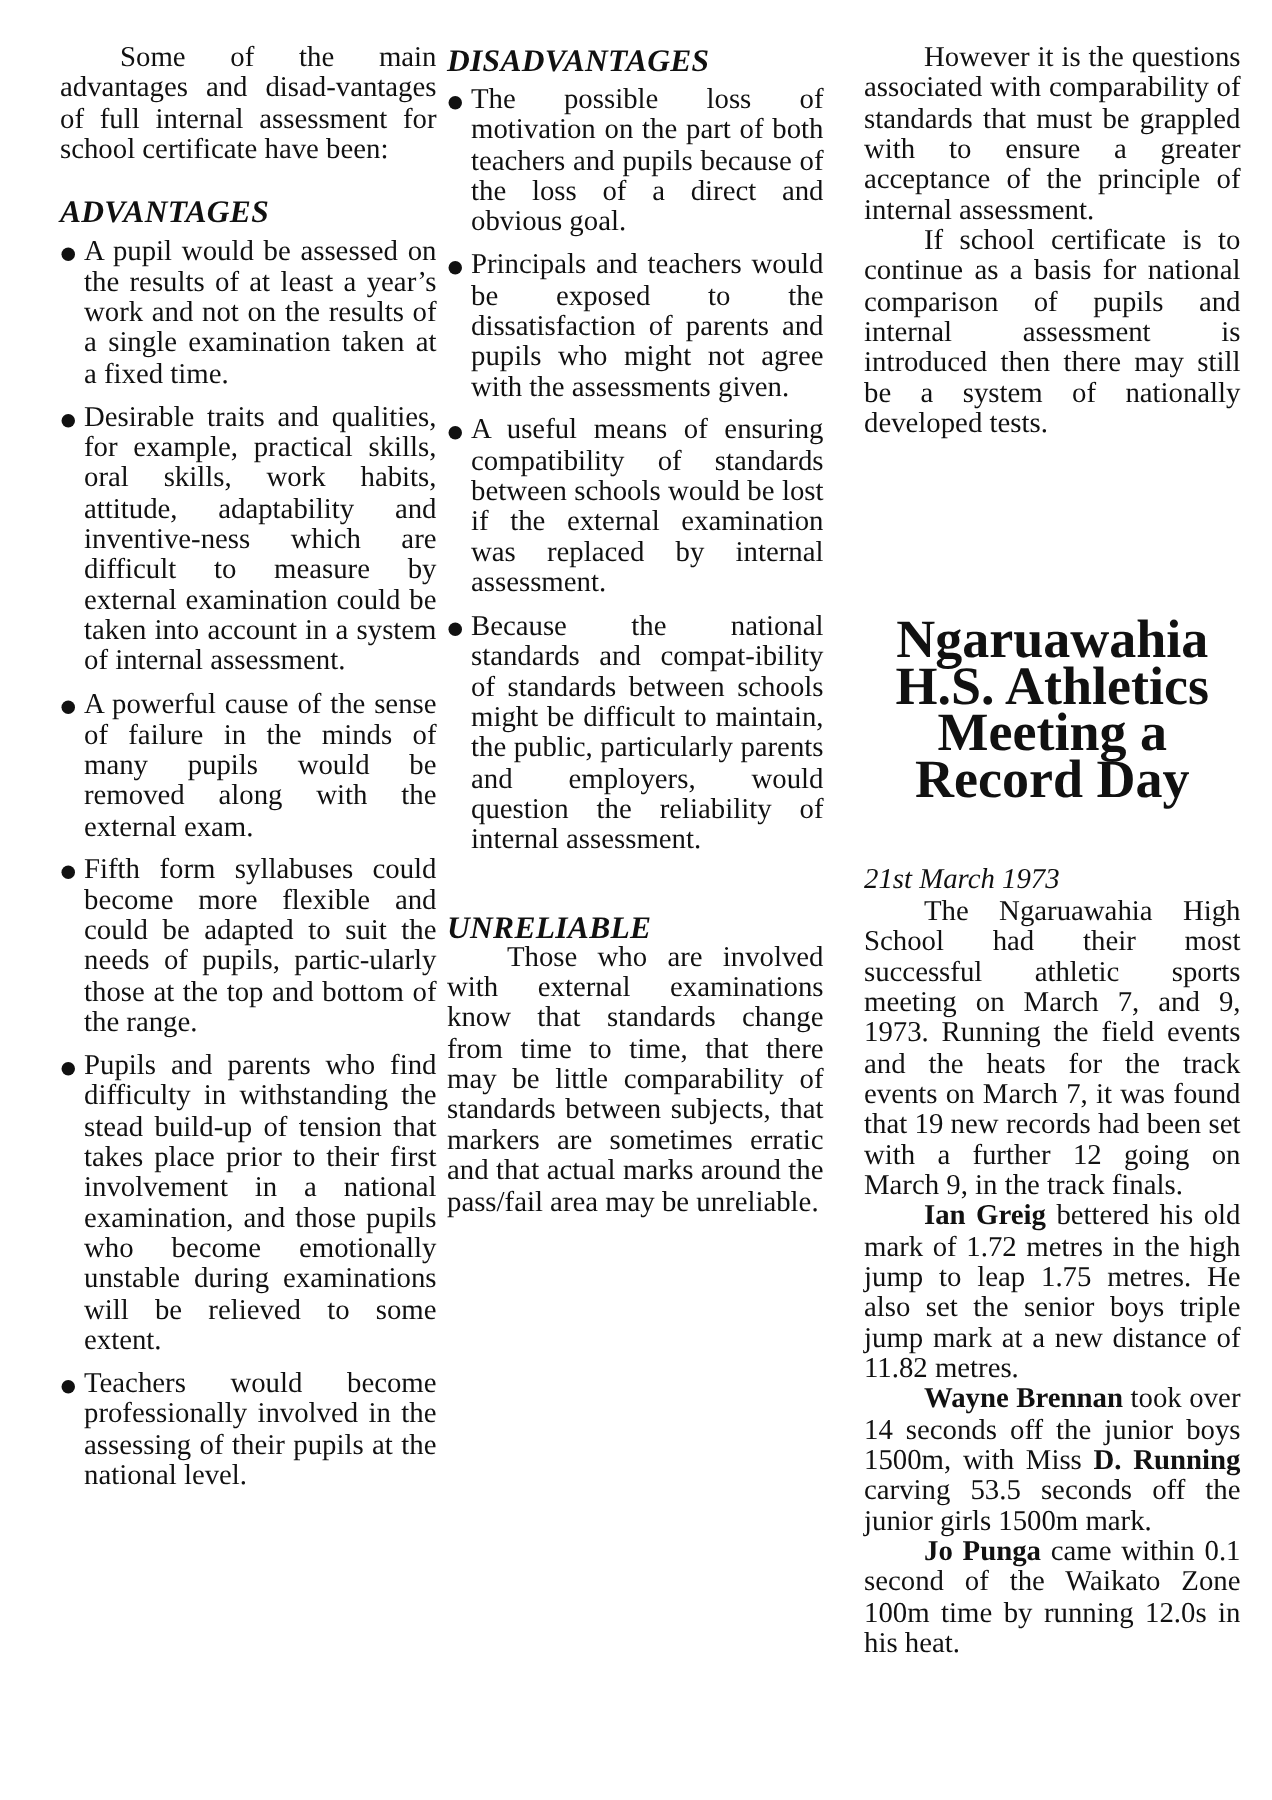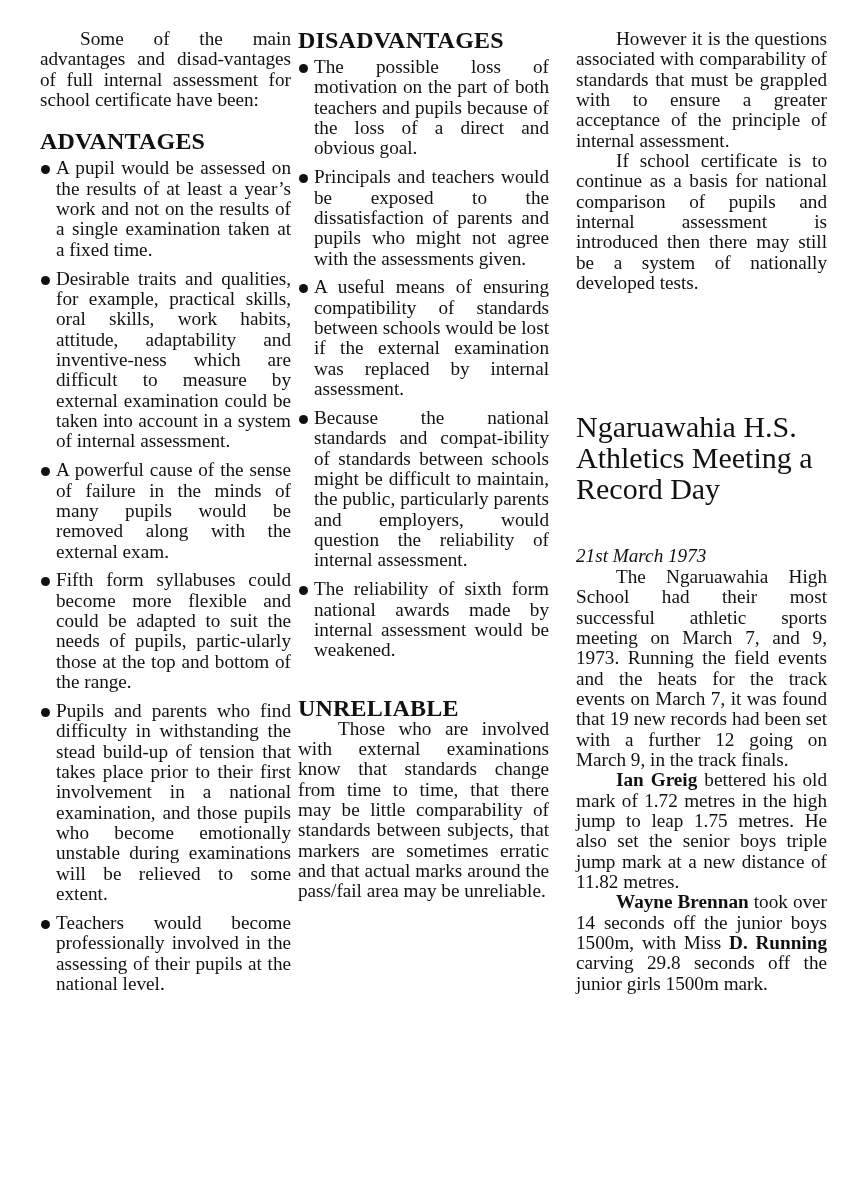--- a/index.html
+++ b/index.html
@@ -4,26 +4,26 @@
   <style>
     html, body { margin: 0; padding: 0; background: #ffffff; }
     body { width: 848px; height: 1200px; position: relative; overflow: hidden;
       font-family: "Liberation Serif", "DejaVu Serif", serif; color: #111; }
     .col { position: absolute; top: 29px; width: 251px; font-size: 19.2px; line-height: 20.35px; }
     #c1 { left: 40px; }
     #c2 { left: 298px; }
     #c3 { left: 576px; }
     p { margin: 0; text-align: justify; }
     .indent { text-indent: 40px; }
-    h3 { margin: 0; font-size: 24px; font-weight: bold; line-height: 22px; letter-spacing: 0.2px; }
+    h3 { margin: 0; font-size: 21px; font-weight: bold; line-height: 22px; letter-spacing: 0.2px; font-style: italic; }
     ul { list-style: none; margin: 0; padding: 0; }
     li { position: relative; padding-left: 16px; text-align: justify; margin-bottom: 8.5px; }
     li .bullet { position: absolute; left: 1px; top: 7px; width: 9px; height: 9px; border-radius: 50%; background: #111; }
     .gap-head { margin-top: 20px; margin-bottom: 6px; }
-    .headline { margin: 0; font-size: 30px; font-weight: normal; line-height: 31px; }
+    .headline { margin: 0; text-align: center; font-size: 36px; font-weight: bold; line-height: 31px; }
     .dateline { font-style: italic; margin-top: 42px; }
     b { font-weight: bold; }
   </style>
 </head>
 <body>
 
 <div class="col" id="c1">
   <p class="indent">Some of the main advantages and disad-vantages of full internal assessment for school certificate have been:</p>
   <h3 class="gap-head">ADVANTAGES</h3>
   <ul>
@@ -36,29 +36,29 @@
   </ul>
 </div>
 
 <div class="col" id="c2">
   <h3 style="margin-bottom:6px">DISADVANTAGES</h3>
   <ul>
     <li><span class="bullet"></span><span>The possible loss of motivation on the part of both teachers and pupils because of the loss of a direct and obvious goal.</span></li>
     <li><span class="bullet"></span><span>Principals and teachers would be exposed to the dissatisfaction of parents and pupils who might not agree with the assessments given.</span></li>
     <li><span class="bullet"></span><span>A useful means of ensuring compatibility of standards between schools would be lost if the external examination was replaced by internal assessment.</span></li>
     <li><span class="bullet"></span><span>Because the national standards and compat-ibility of standards between schools might be difficult to maintain, the public, particularly parents and employers, would question the reliability of internal assessment.</span></li>
-    <li><span class="bullet"></span><span>The reliability of sixth form national awards made by internal assessment would be weakened.</span></li>
   </ul>
   <h3 style="margin-top:36px">UNRELIABLE</h3>
   <p class="indent">Those who are involved with external examinations know that standards change from time to time, that there may be little comparability of standards between subjects, that markers are sometimes erratic and that actual marks around the pass/fail area may be unreliable.</p>
 </div>
 
 <div class="col" id="c3">
   <p class="indent">However it is the questions associated with comparability of standards that must be grappled with to ensure a greater acceptance of the principle of internal assessment.</p>
   <p class="indent">If school certificate is to continue as a basis for national comparison of pupils and internal assessment is introduced then there may still be a system of nationally developed tests.</p>
   <div style="margin-top:118px">
     <h2 class="headline">Ngaruawahia H.S. Athletics Meeting a Record Day</h2>
     <p class="dateline">21st March 1973</p>
     <p class="indent">The Ngaruawahia High School had their most successful athletic sports meeting on March 7, and 9, 1973. Running the field events and the heats for the track events on March 7, it was found that 19 new records had been set with a further 12 going on March 9, in the track finals.</p>
     <p class="indent"><b>Ian Greig</b><span> bettered his old mark of 1.72 metres in the high jump to leap 1.75 metres. He also set the senior boys triple jump mark at a new distance of 11.82 metres.</span></p>
-    <p class="indent"><b>Wayne Brennan</b><span> took over 14 seconds off the junior boys 1500m, with Miss </span><b>D. Running</b><span> carving 29.8 seconds off the junior girls 1500m mark.</span></p>
+    <p class="indent"><b>Wayne Brennan</b><span> took over 14 seconds off the junior boys 1500m, with Miss </span><b>D. Running</b><span> carving 53.5 seconds off the junior girls 1500m mark.</span></p>
+    <p class="indent"><b>Jo Punga</b><span> came within 0.1 second of the Waikato Zone 100m time by running 12.0s in his heat.</span></p>
   </div>
 </div>
 
 </body></html>

